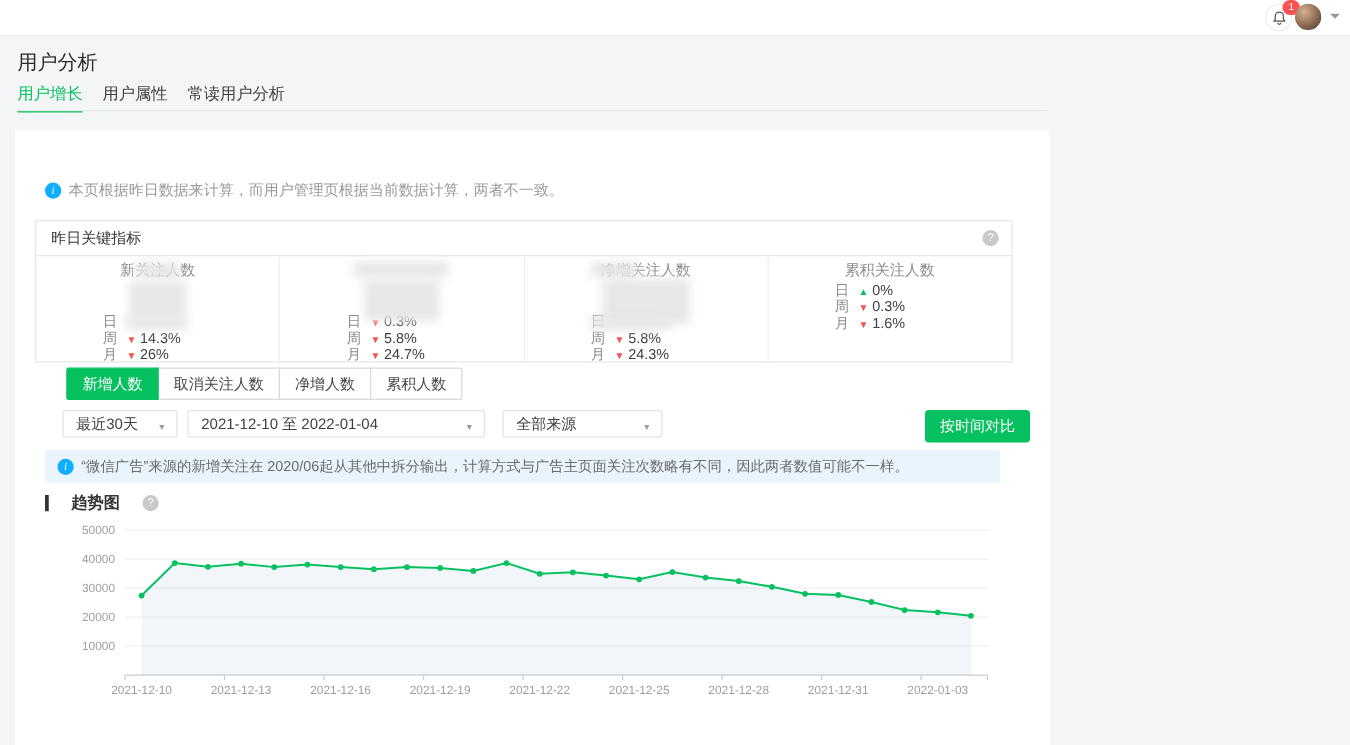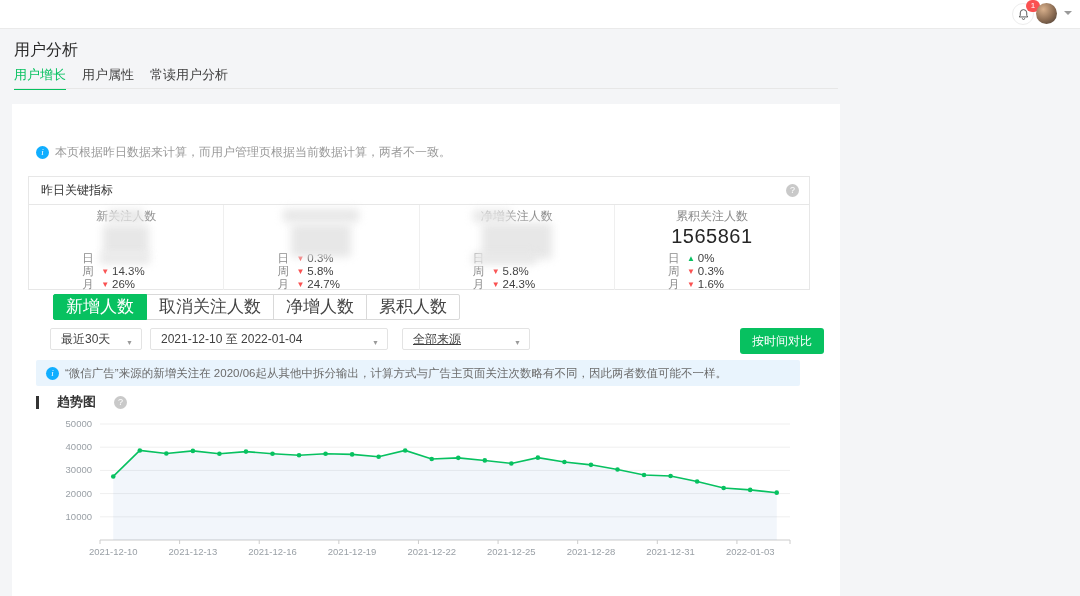--- a/index.html
+++ b/index.html
@@ -46,34 +46,34 @@
   .m-row{height:13px;line-height:13px;display:flex;align-items:center;font-size:11.5px;}
   .m-row .p{color:#8c8c8c;width:19px;}
   .arr{font-size:8px;margin-right:3px;line-height:13px;}
   .arr.down{color:#fa5151;}.arr.down::before{content:"▼";}
   .arr.up{color:#07c160;}.arr.up::before{content:"▲";}
   .m-row .v{color:#404040;}
   .blob{position:absolute;background:#e7e7e7;filter:blur(4px);border-radius:3px;}
 
   
   .segments{position:absolute;left:41px;top:190px;display:flex;}
-  .seg{height:24px;line-height:24px;padding:0 12px;font-size:17px;color:#454545;background:#fff;
+  .seg{height:24px;line-height:24px;padding:0 12px;font-size:12px;color:#454545;background:#fff;
     border:1px solid #d9d9d9;margin-left:-1px;cursor:pointer;white-space:nowrap;}
   .seg:first-child{margin-left:0;border-radius:2px 0 0 2px;}
   .seg:last-child{border-radius:0 2px 2px 0;}
   .seg.active{background:#07c160;border-color:#07c160;color:#fff;position:relative;z-index:1;}
 
   
   .filters{position:absolute;left:0;top:224px;width:828px;height:26px;}
   .sel{position:absolute;height:22px;box-sizing:border-box;border:1px solid #e3e3e3;border-radius:2px;background:#fff;
     font-size:12px;color:#404040;display:flex;align-items:center;padding:0 24px 0 10px;cursor:pointer;}
   .sel::after{content:"▼";font-size:7px;color:#9a9a9a;position:absolute;right:8px;top:10px;}
   .sel-range{left:38px;width:92px;}
   .sel-dates{left:138px;width:238px;}
-  .sel-source{left:390px;width:128px;text-decoration:underline;}
+  .sel-source{left:390px;width:128px;}
   .compare-btn{position:absolute;right:16px;top:0;height:26px;line-height:26px;padding:0 12px;background:#07c160;
     color:#fff;font-size:12px;border:none;border-radius:3px;cursor:pointer;}
 
   
   .ad-bar{position:absolute;left:24px;top:256px;width:764px;height:26px;box-sizing:border-box;background:#e9f4fd;
     border-radius:2px;display:flex;align-items:center;gap:6px;padding:0 10px;font-size:11.5px;color:#6b6b6b;overflow:hidden;white-space:nowrap;}
 
   
   .trend-h{position:absolute;left:24px;top:289px;display:flex;align-items:center;gap:18px;}
   .tbar{width:3px;height:13px;background:#333;}
@@ -189,21 +189,20 @@
                 <span class="v">24.3%</span>
               </div>
           </div>
           <div class="blob" style="left:calc(50% - 44px);top:5px;width:38px;height:12px;"></div>
           <div class="blob" style="left:calc(50% - 35px);top:18px;width:70px;height:36px;"></div>
           <div class="blob" style="left:calc(50% - 45px);top:48px;width:64px;height:11px;"></div>
         </div>
 
         <div class="m-col">
           <div class="m-label">累积关注人数</div>
-          <div class="m-value">1565861</div>
           <div class="m-rows">
             <div class="m-row">
                 <span class="p">日</span>
                 <span class="arr up"></span>
                 <span class="v">0%</span>
               </div>
             <div class="m-row">
                 <span class="p">周</span>
                 <span class="arr down"></span>
                 <span class="v">0.3%</span>

